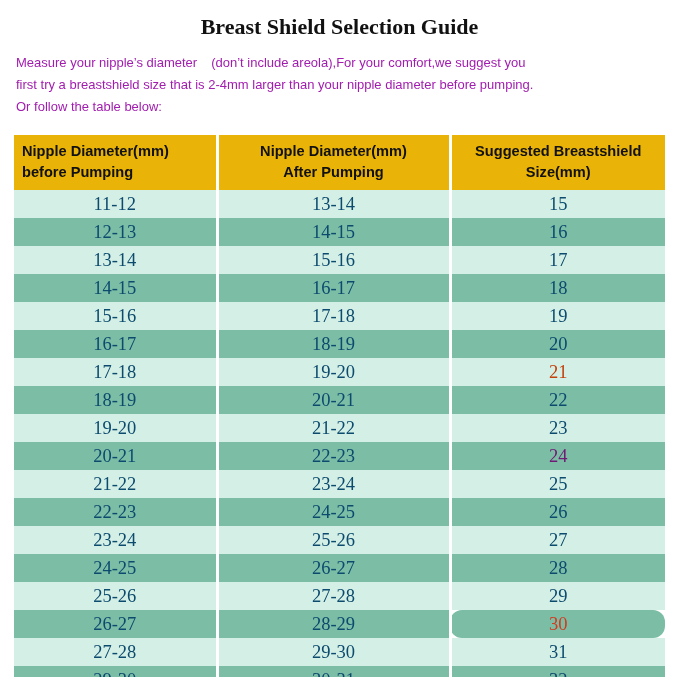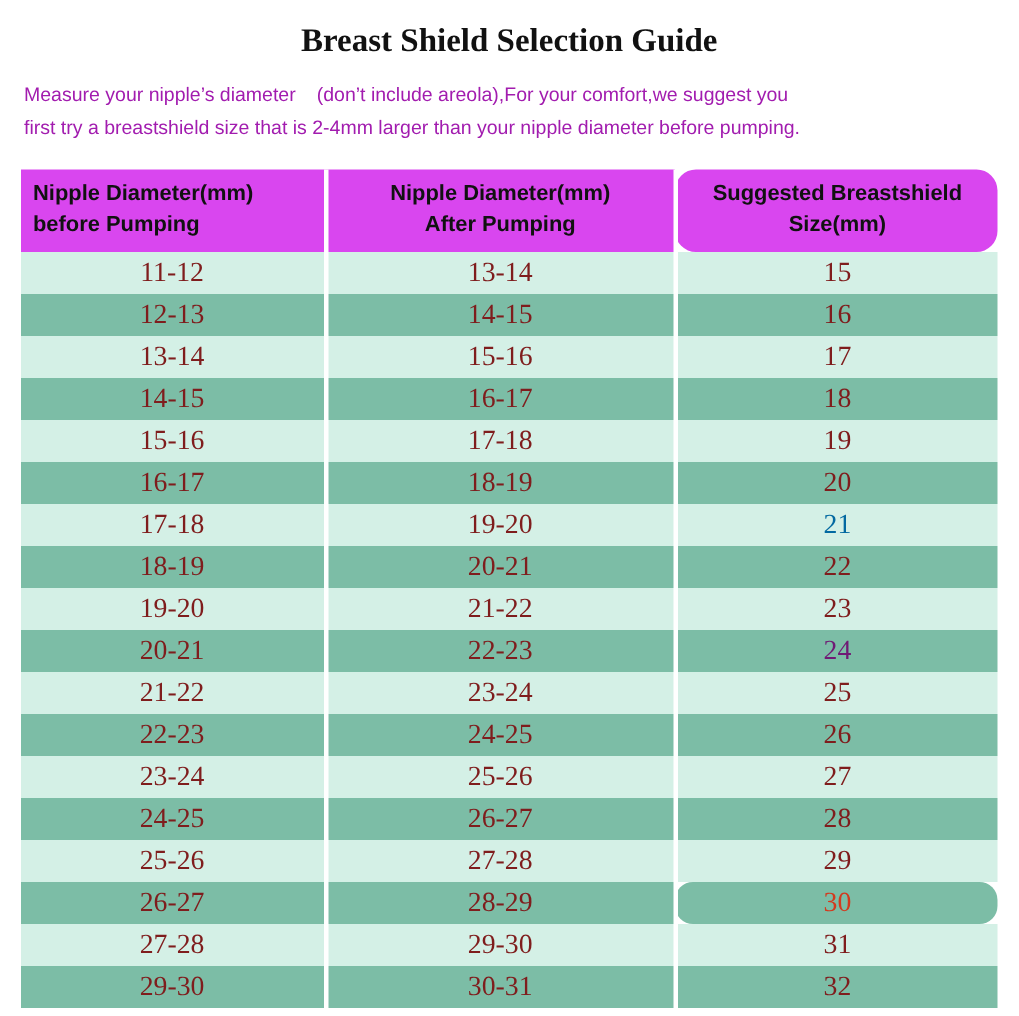--- a/index.html
+++ b/index.html
@@ -44,44 +44,43 @@
   table.guide {
     border-collapse: collapse;
     width: 651px;
     table-layout: fixed;
   }
   table.guide col.c1 { width: 203px; }
   table.guide col.c2 { width: 233px; }
   table.guide col.c3 { width: 215px; }
 
   table.guide th {
-    background: #d946ef;
+    background: #eab308;
     color: #111111;
     font-family: "Liberation Sans", sans-serif;
     font-size: 14.6px;
     font-weight: bold;
     line-height: 21px;
     padding: 6px 8px 7px 8px;
     border-right: 3px solid #ffffff;
     vertical-align: middle;
   }
   table.guide th.left-head {
     text-align: left;
   }
   table.guide th.center-head {
     text-align: center;
   }
   table.guide th:last-child {
     border-right: none;
-    border-radius: 14px;
   }
   table.guide td {
     font-family: "Liberation Serif", serif;
     font-size: 18.5px;
-    color: #7f1d1d;
+    color: #0c4a6e;
     text-align: center;
     height: 28px;
     padding: 0;
     border-right: 3px solid #ffffff;
     vertical-align: middle;
   }
   table.guide td:last-child {
     border-right: none;
   }
   tr.dark td {
@@ -97,20 +96,21 @@
 </head>
 <body>
 
 <div class="page">
 
   <div class="title">Breast Shield Selection Guide</div>
 
   <div class="intro">
     <span>Measure your nipple’s diameter</span><span class="gap"></span><span>(don’t include areola),For your comfort,we suggest you</span><br>
     <span>first try a breastshield size that is 2-4mm larger than your nipple diameter before pumping.</span><br>
+    <span>Or follow the table below:</span>
   </div>
 
   <table class="guide">
     <colgroup>
       <col class="c1">
       <col class="c2">
       <col class="c3">
     </colgroup>
     <thead>
       <tr>
@@ -155,21 +155,21 @@
           <td>19</td>
         </tr>
         <tr class="dark">
           <td>16-17</td>
           <td>18-19</td>
           <td>20</td>
         </tr>
         <tr class="light">
           <td>17-18</td>
           <td>19-20</td>
-          <td class="highlight" style="color: #0369a1;">21</td>
+          <td class="highlight" style="color: #c2410c;">21</td>
         </tr>
         <tr class="dark">
           <td>18-19</td>
           <td>20-21</td>
           <td>22</td>
         </tr>
         <tr class="light">
           <td>19-20</td>
           <td>21-22</td>
           <td>23</td>

